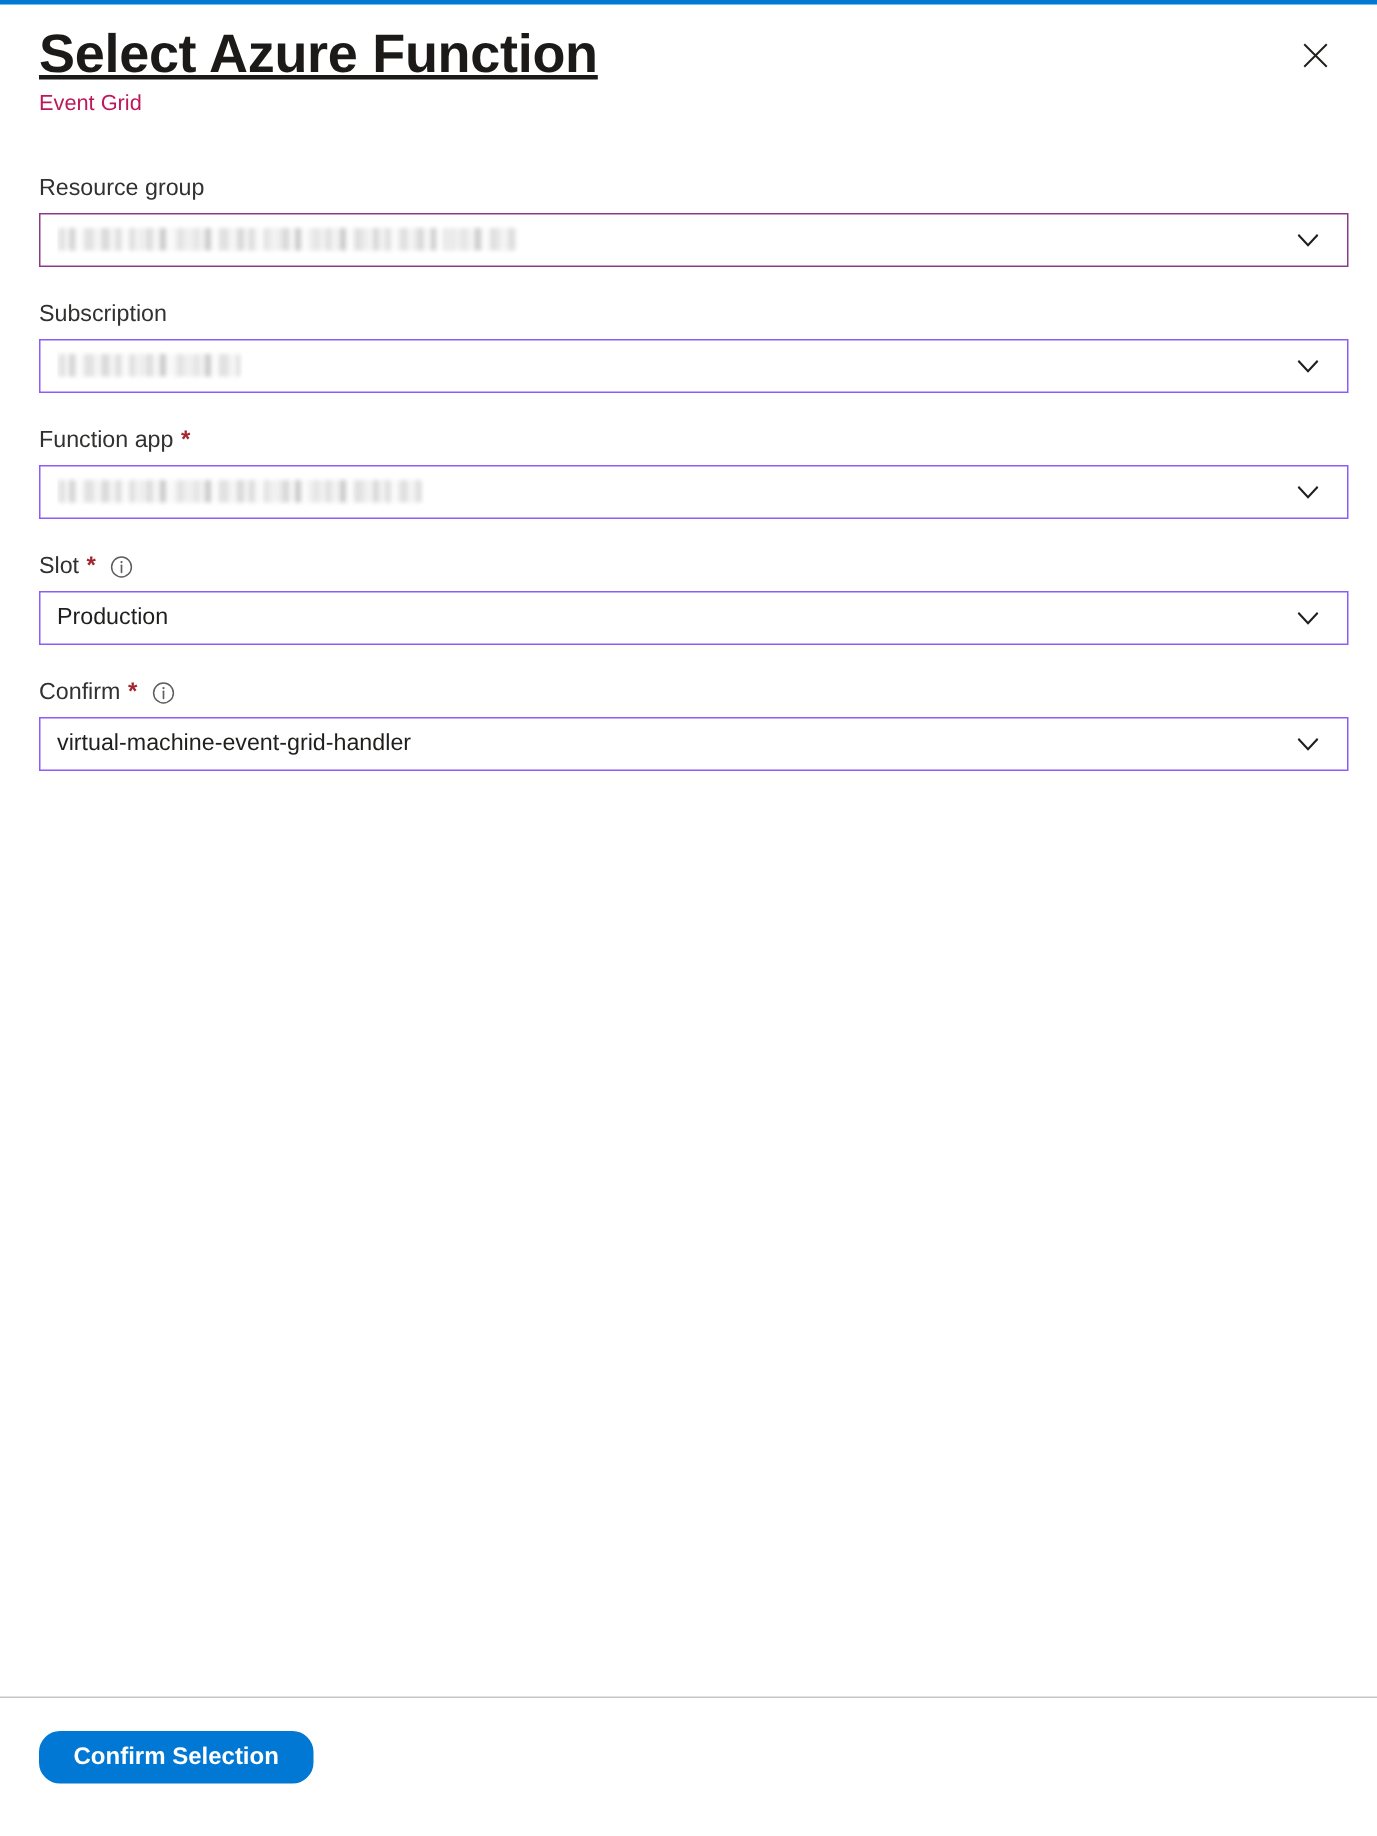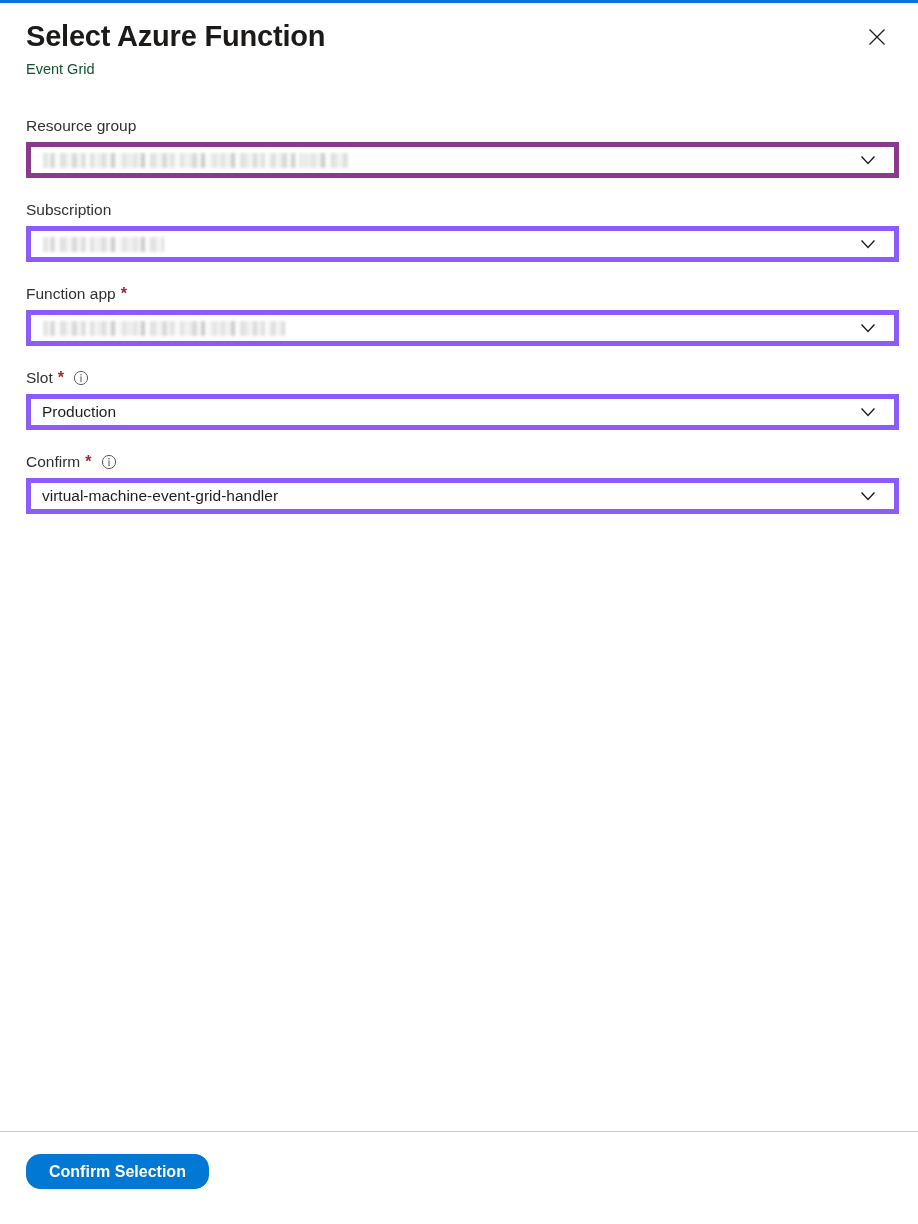--- a/index.html
+++ b/index.html
@@ -42,32 +42,33 @@
     position: relative;
     padding: 18px 26px 0 26px;
     flex: 0 0 auto;
   }
   .title-row {
     display: flex;
     align-items: flex-start;
     justify-content: space-between;
   }
   .blade-title {
-    font-size: 29px;
+    font-size: 36px;
     line-height: 36px;
     font-weight: 600;
     color: #1b1a19;
     letter-spacing: -0.2px;
     margin: 0;
     white-space: nowrap;
+    text-decoration: underline;
   }
   .blade-subtitle {
     font-size: 14.5px;
     line-height: 20px;
-    color: #14532d;
+    color: #be185d;
     margin-top: 5px;
   }
   .close-button {
     width: 34px;
     height: 34px;
     margin-top: 2px;
     margin-right: -2px;
     display: flex;
     align-items: center;
     justify-content: center;
@@ -110,21 +111,21 @@
     align-items: center;
     justify-content: center;
   }
   .info-icon svg { display: block; }
 
   .select-box {
     position: relative;
     box-sizing: border-box;
     width: 873px;
     height: 36px;
-    border: 5px solid #8b5cf6;
+    border: 1px solid #8b5cf6;
     background: #ffffff;
     display: flex;
     align-items: center;
     padding: 0 11px;
     cursor: pointer;
   }
   .select-box.visited {
     border-color: #8a3a8a;
   }
   .select-value {

